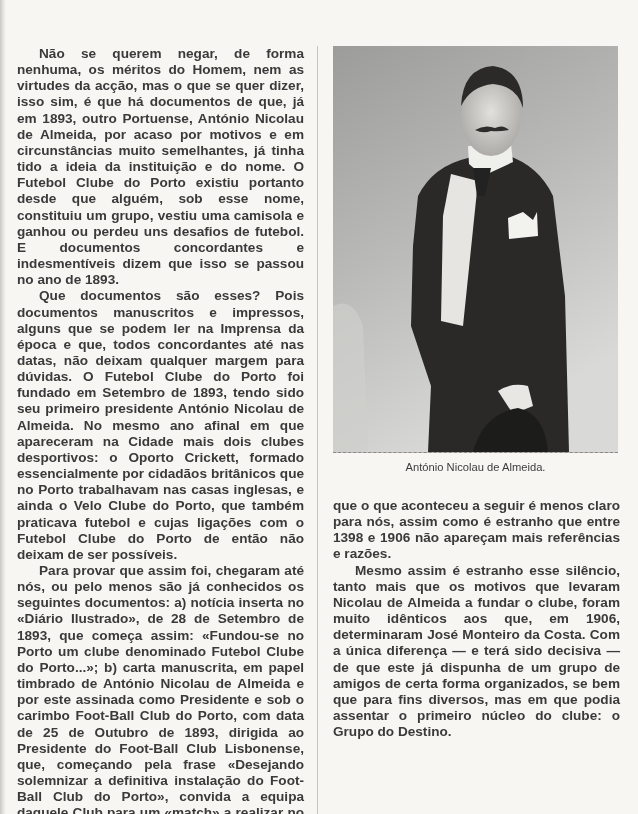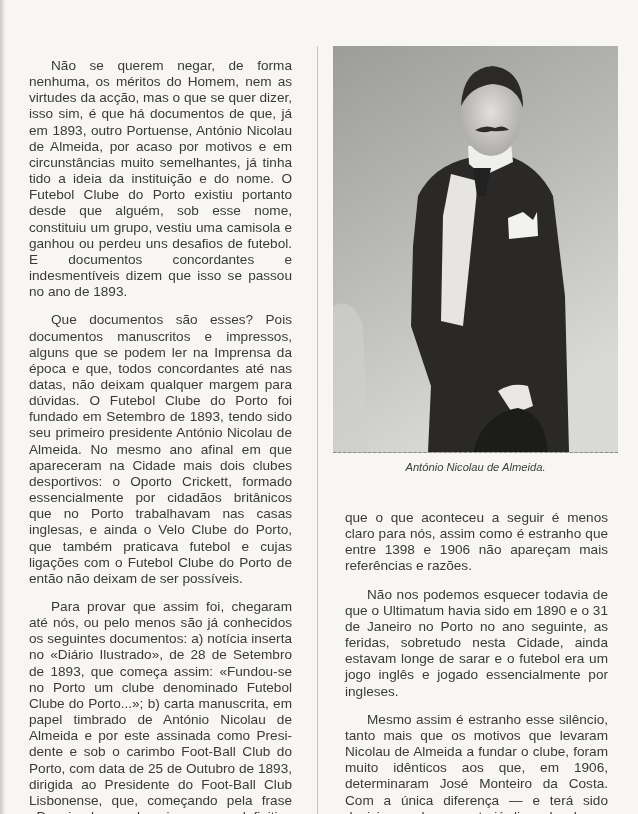--- a/index.html
+++ b/index.html
@@ -14,38 +14,38 @@
     position: absolute; left: 0; top: 0; width: 6px; height: 814px;
     background: linear-gradient(to right, #c9c8c4, #ecebe7 70%, #f7f6f3);
   }
   .col {
     position: absolute;
     font-size: 13.6px;
     line-height: 16.15px;
     text-align: justify;
     hyphens: manual;
   }
-  .col p { margin: 12px; text-indent: 22px; }
+  .col p { margin: 0; text-indent: 22px; font-weight: bold; }
   .col p.noindent { text-indent: 0; }
   #left-col { left: 17px; top: 46px; width: 287px; }
   #right-col { left: 333px; top: 498px; width: 287px; }
   .gutter-rule {
     position: absolute; left: 317px; top: 46px; width: 1px; height: 768px;
     background: #c4c4c4;
   }
   .photo-frame {
     position: absolute; left: 333px; top: 46px; width: 285px; height: 406px;
     background: #bdbdbb;
     border-bottom: 1px dashed #8a8a8a;
     overflow: hidden;
   }
   .photo-frame svg { display: block; width: 100%; height: 100%; }
   .caption {
     position: absolute; left: 333px; top: 461px; width: 285px;
-    text-align: center; font-size: 11.2px; color: #3d3d3d; font-style: italic;
+    text-align: center; font-size: 11.2px; color: #3d3d3d;
   }
 </style>
 </head>
 <body>
 
 <div class="spine"></div>
 
 <div id="left-col" class="col">
   <p>Não se querem negar, de forma nenhuma, os méritos do Homem, nem as virtudes da acção, mas o que se quer dizer, isso sim, é que há documentos de que, já em 1893, outro Portuense, António Nicolau de Almeida, por acaso por motivos e em circunstâncias muito semelhantes, já tinha tido a ideia da instituição e do nome. O Futebol Clube do Porto existiu por­tanto desde que alguém, sob esse nome, constituiu um grupo, vestiu uma camisola e ganhou ou perdeu uns desafios de futebol. E documentos concordantes e indesmentíveis dizem que isso se passou no ano de 1893.</p>
   <p>Que documentos são esses? Pois documentos ma­nuscritos e impressos, alguns que se podem ler na Im­prensa da época e que, todos concordantes até nas datas, não deixam qualquer margem para dúvidas. O Futebol Clube do Porto foi fundado em Setembro de 1893, tendo sido seu primeiro presidente António Nicolau de Almeida. No mesmo ano afinal em que apareceram na Cidade mais dois clubes desportivos: o Oporto Crickett, formado essencialmente por cidadãos britânicos que no Porto trabalhavam nas casas inglesas, e ainda o Velo Clube do Porto, que também praticava futebol e cujas ligações com o Futebol Clube do Porto de então não deixam de ser possíveis.</p>
@@ -88,16 +88,15 @@
     <path d="M140 406 Q150 368 185 362 Q212 368 215 406 Z" fill="#1c1c1b"></path>
 
     <path d="M0 260 Q20 250 30 280 L35 406 L0 406 Z" fill="#cfcfcc" opacity="0.7"></path>
   </svg>
 </div>
 
 <div class="caption">António Nicolau de Almeida.</div>
 
 <div id="right-col" class="col">
   <p class="noindent">que o que aconteceu a seguir é menos claro para nós, assim como é estranho que entre 1398 e 1906 não apareçam mais referências e razões.</p>
-  <p>Não nos podemos esquecer todavia de que o Ulti­matum havia sido em 1890 e o 31 de Janeiro no Porto no ano seguinte, as feridas, sobretudo nesta Cidade, ainda estavam longe de sarar e o futebol era um jogo inglês e jogado essencialmente por ingleses.</p>
   <p>Mesmo assim é estranho esse silêncio, tanto mais que os motivos que levaram Nicolau de Almeida a fun­dar o clube, foram muito idênticos aos que, em 1906, determinaram José Monteiro da Costa. Com a única diferença — e terá sido decisiva — de que este já dispunha de um grupo de amigos de certa forma organizados, se bem que para fins diversos, mas em que podia assentar o primeiro núcleo do clube: o Grupo do Destino.</p>
 
 </div>
 
 </body></html>

